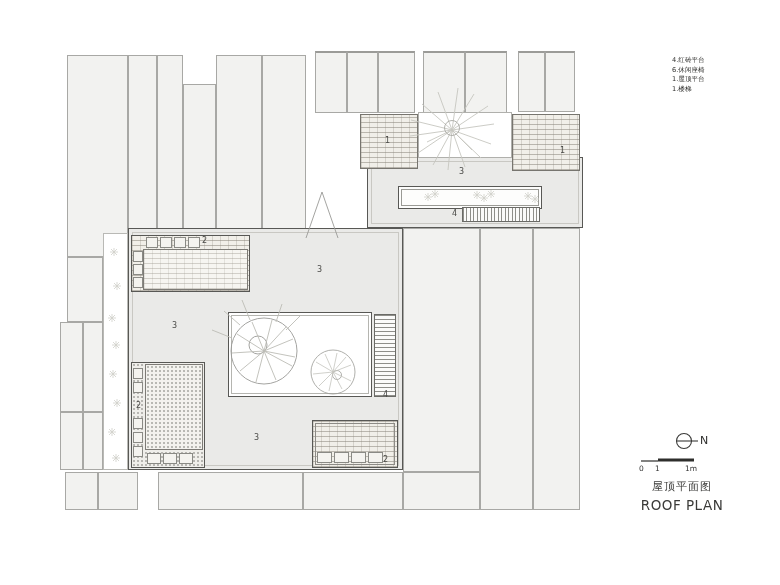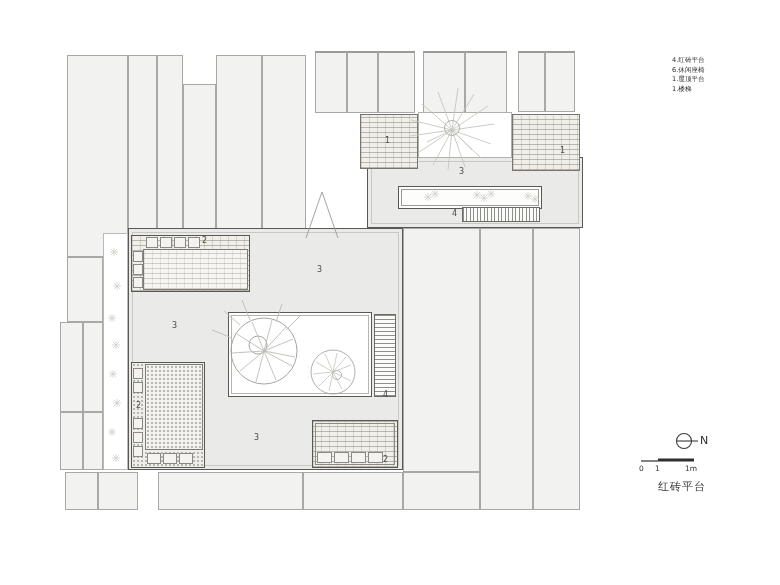--- a/index.html
+++ b/index.html
@@ -209,16 +209,17 @@
     <div>1.屋顶平台</div>
     <div>1.楼梯</div>
   </div>
 
   <div class="north-n">N</div>
   <div class="scale-num" style="left:639px;">0</div>
   <div class="scale-num" style="left:655px;">1</div>
   <div class="scale-num" style="left:685px;">1m</div>
 
   <div class="titleblock">
-    <div class="title-zh">红砖平台</div>
+    <div class="title-zh">屋顶平面图</div>
+    <div class="title-en">ROOF PLAN</div>
   </div>
 
 </div>
 
 </body></html>

